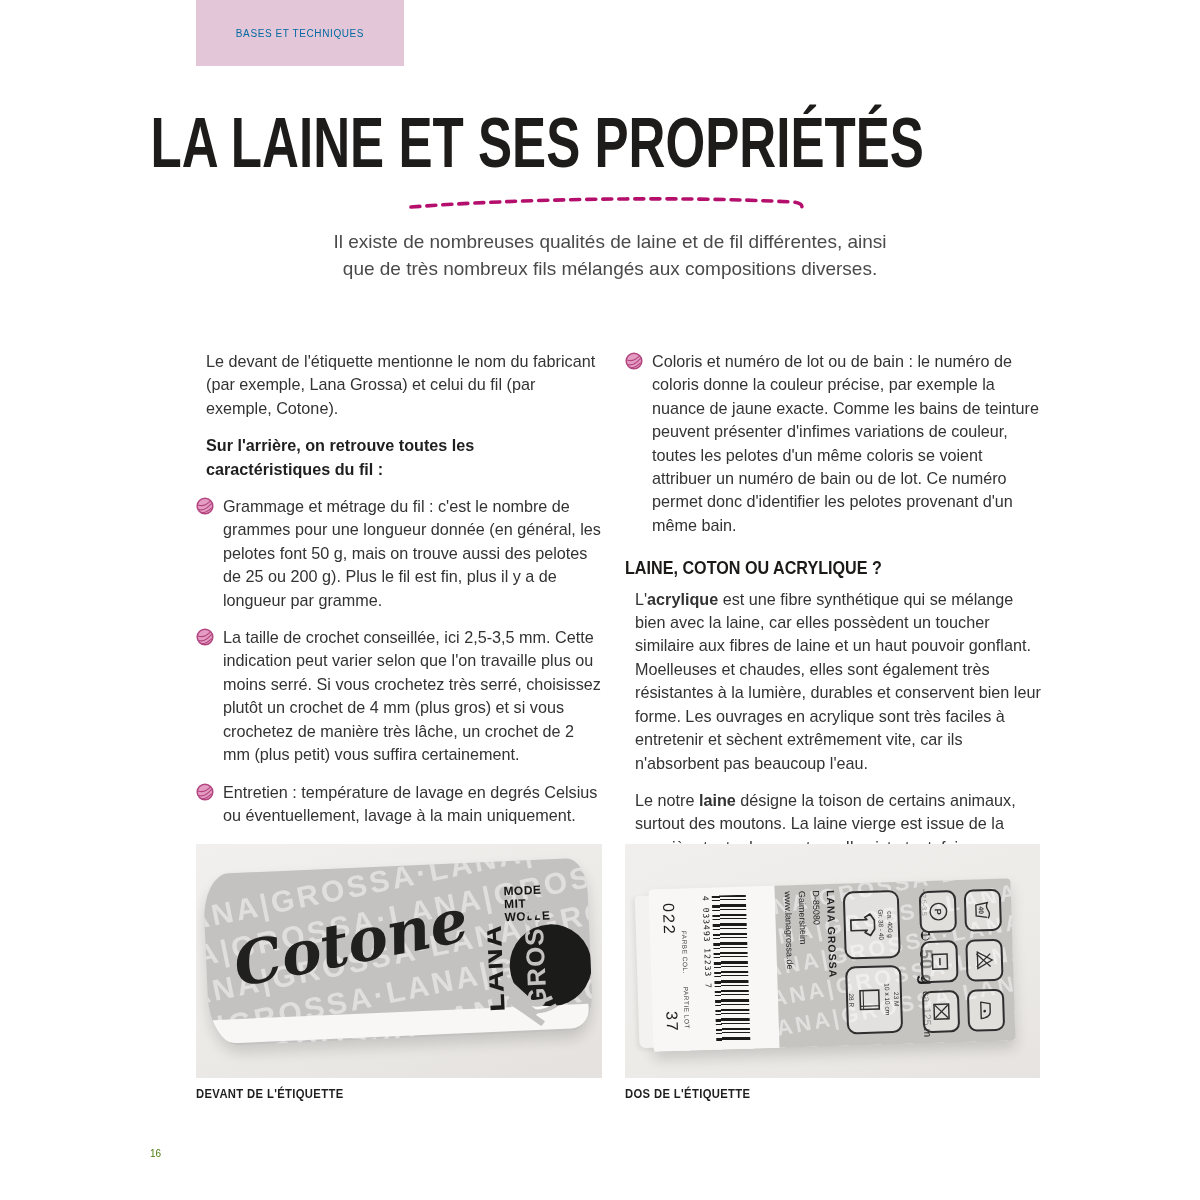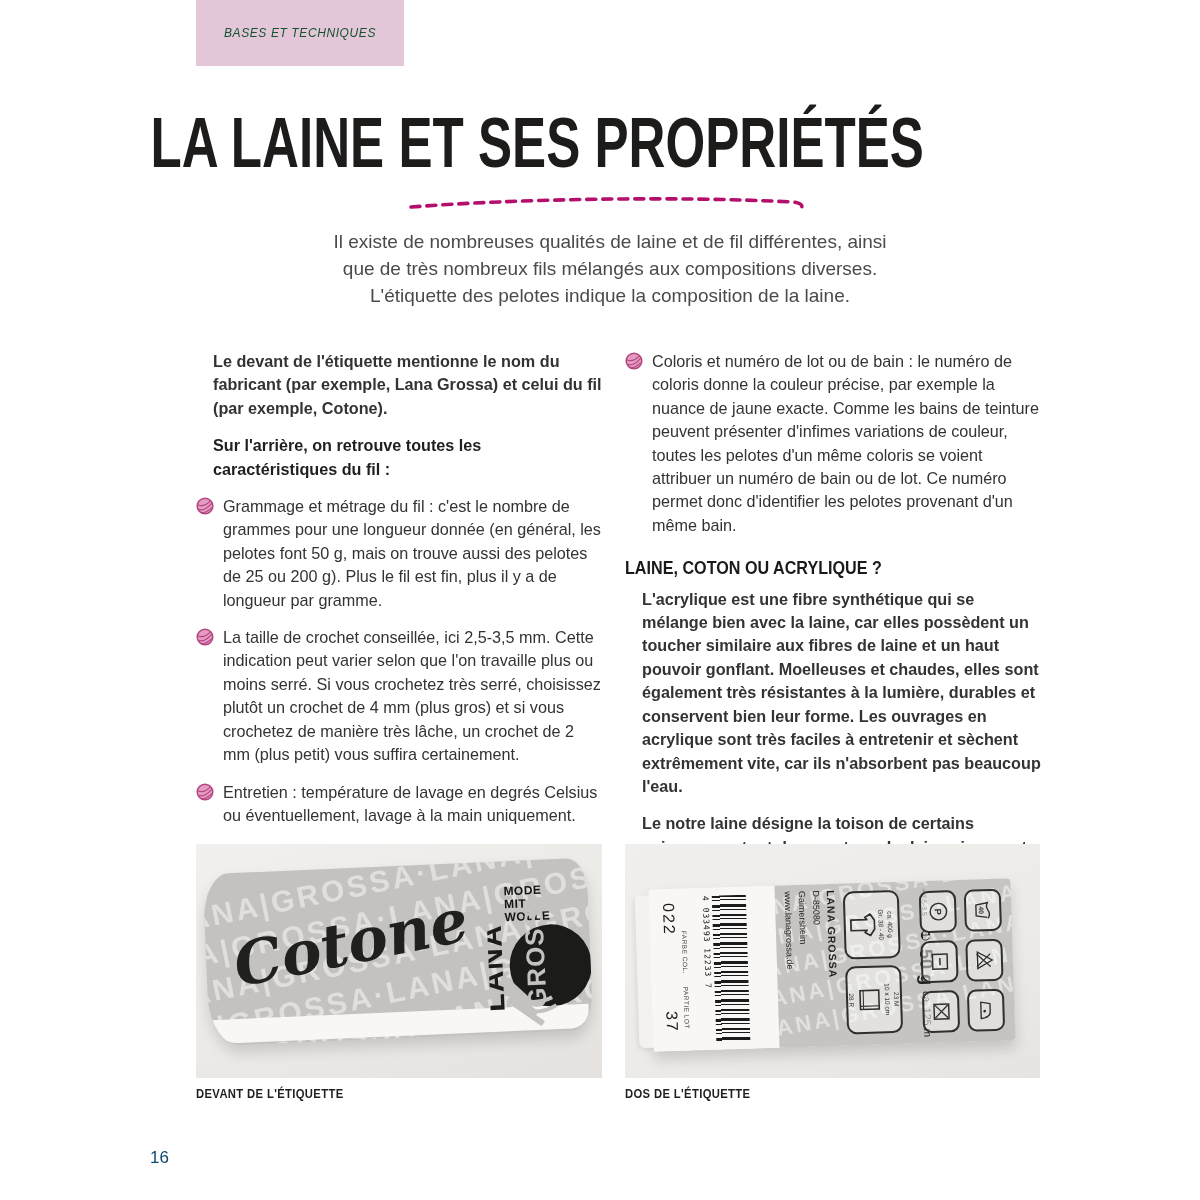--- a/index.html
+++ b/index.html
@@ -5,54 +5,54 @@
   html,body{margin:0;padding:0;background:#ffffff;}
   .page{
     position:relative;width:1200px;height:1200px;background:#ffffff;overflow:hidden;
     font-family:"Liberation Sans",sans-serif;color:#333;
   }
   
   .kicker-box{
     position:absolute;left:196px;top:0;width:208px;height:66px;
     background:#e3c7d8;display:flex;align-items:center;justify-content:center;
   }
-  .kicker-box span{font-size:12px;letter-spacing:.6px;color:#14532d;font-style:italic;}
+  .kicker-box span{font-size:10px;letter-spacing:.6px;color:#0369a1;}
   .title-wrap{position:absolute;left:0;top:102px;width:1200px;}
   .title-inner{
     display:inline-block;font-size:71px;font-weight:700;color:#1e1c1a;
     transform:scaleX(.72);transform-origin:center;white-space:nowrap;letter-spacing:0;
   }
   .title-underline{position:absolute;left:405px;top:192px;width:415px;height:26px;}
   .intro{
     position:absolute;left:320px;top:228px;width:580px;text-align:center;
     font-size:19px;line-height:27px;color:#4a4a4a;
   }
   
   .col{position:absolute;top:350px;font-size:16.2px;line-height:23.4px;color:#333;}
   .col-left{left:196px;width:406px;}
   .col-right{left:625px;width:416px;}
-  .col p{margin:0 0 14px 17px;font-weight:bold;}
+  .col p{margin:0 0 14px 10px;}
   .subhead{font-weight:700;color:#1f1f1f;margin:18px 0 15px 0;}
   .bullet{display:flex;gap:9px;margin:0 0 14px 0;}
   .bullet .bicon{flex:0 0 18px;margin-top:2px;}
   .section-heading{
     margin:19px 0 8px 0;font-weight:700;font-size:19px;color:#1c1a18;
     transform:scaleX(.85);transform-origin:left center;white-space:nowrap;
   }
   
   .figure{position:absolute;top:844px;height:234px;overflow:hidden;}
   .figure-front{left:196px;width:406px;background:linear-gradient(160deg,#f2f0ee 0%,#eceae7 55%,#e4e1de 100%);}
   .figure-back{left:625px;width:415px;background:linear-gradient(160deg,#f1efed 0%,#edebe8 60%,#e6e3e0 100%);}
   .caption{
     position:absolute;top:1087px;font-size:12.5px;font-weight:700;color:#1f1f1f;
     letter-spacing:.4px;transform:scaleX(.9);transform-origin:left center;white-space:nowrap;
   }
   .caption-front{left:196px;}
   .caption-back{left:625px;}
-  .page-number{position:absolute;left:150px;top:1148px;font-size:17px;color:#0c4a6e;}
+  .page-number{position:absolute;left:150px;top:1148px;font-size:10px;color:#4d7c0f;}
 
   
   .band{
     position:absolute;left:10px;top:22px;width:384px;height:172px;
     background:#c4c2c0;transform:rotate(-2.5deg);
     border-radius:26px 20px 22px 30px / 46px 34px 38px 50px;
     box-shadow:0 8px 14px rgba(0,0,0,.14);overflow:hidden;
   }
   .band-paper-edge{
     position:absolute;left:4px;right:4px;bottom:2px;height:24px;background:#f8f7f5;
@@ -138,21 +138,20 @@
   <div class="title-wrap">
     <span class="title-inner">LA LAINE ET SES PROPRIÉTÉS</span>
   </div>
   <svg class="title-underline" viewBox="0 0 415 26">
     <path d="M6,15 C110,7 270,4 388,10 q14,2 6,9" fill="none" stroke="#b50f6d" stroke-width="3.6" stroke-dasharray="9 7" stroke-linecap="round"></path>
   </svg>
 
   <div class="intro">
     <div>Il existe de nombreuses qualités de laine et de fil différentes, ainsi</div>
     <div>que de très nombreux fils mélangés aux compositions diverses.</div>
-    <div>L'étiquette des pelotes indique la composition de la laine.</div>
   </div>
 
   <div class="col col-left">
     <p>Le devant de l'étiquette mentionne le nom du fabricant (par exemple, Lana Grossa) et celui du fil (par exemple, Cotone).</p>
     <p class="subhead">Sur l'arrière, on retrouve toutes les caractéristiques du fil :</p>
 
     <div class="bullet">
       <svg class="bicon" width="18" height="18" viewBox="0 0 18 18">
         <circle cx="9" cy="9" r="7.8" fill="#e59cc3" stroke="#b2457f" stroke-width="1.5"></circle>
         <path d="M2.6,12.2 Q8,15 15.6,6.4 M2.2,8 Q8,10.5 14.8,3.6 M5.4,15.8 Q10.5,16 15.8,10.6" fill="none" stroke="#b2457f" stroke-width="1.1"></path>

